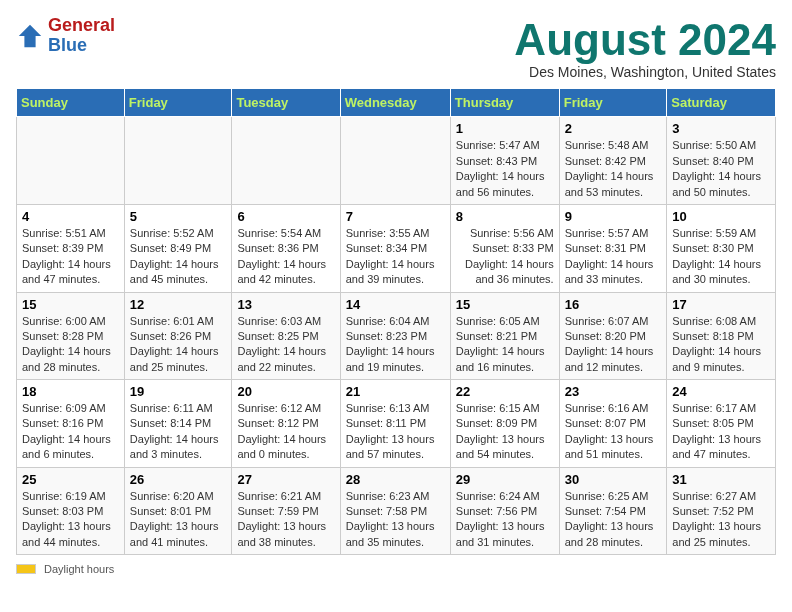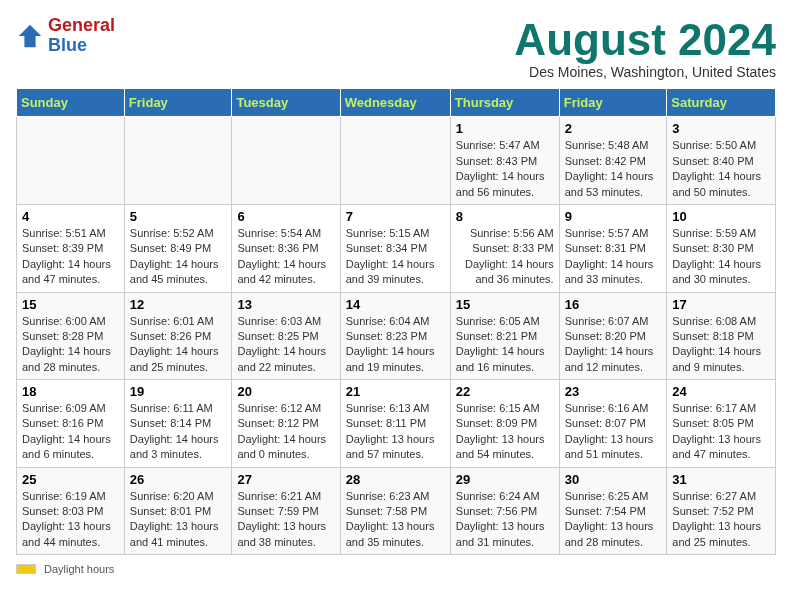--- a/index.html
+++ b/index.html
@@ -179,21 +179,21 @@
 Daylight: 14 hours and 45 minutes.</div>
         </td>
         <td>
           <div class="day-num">6</div>
           <div class="day-detail" style="white-space: pre-line;">Sunrise: 5:54 AM
 Sunset: 8:36 PM
 Daylight: 14 hours and 42 minutes.</div>
         </td>
         <td>
           <div class="day-num">7</div>
-          <div class="day-detail" style="white-space: pre-line;">Sunrise: 5:15 AM
+          <div class="day-detail" style="white-space: pre-line;">Sunrise: 3:55 AM
 Sunset: 8:34 PM
 Daylight: 14 hours and 39 minutes.</div>
         </td>
         <td>
           <div class="day-num">8</div>
           <div class="day-detail" style="white-space: pre-line; text-align: right;">Sunrise: 5:56 AM
 Sunset: 8:33 PM
 Daylight: 14 hours and 36 minutes.</div>
         </td>
         <td>

